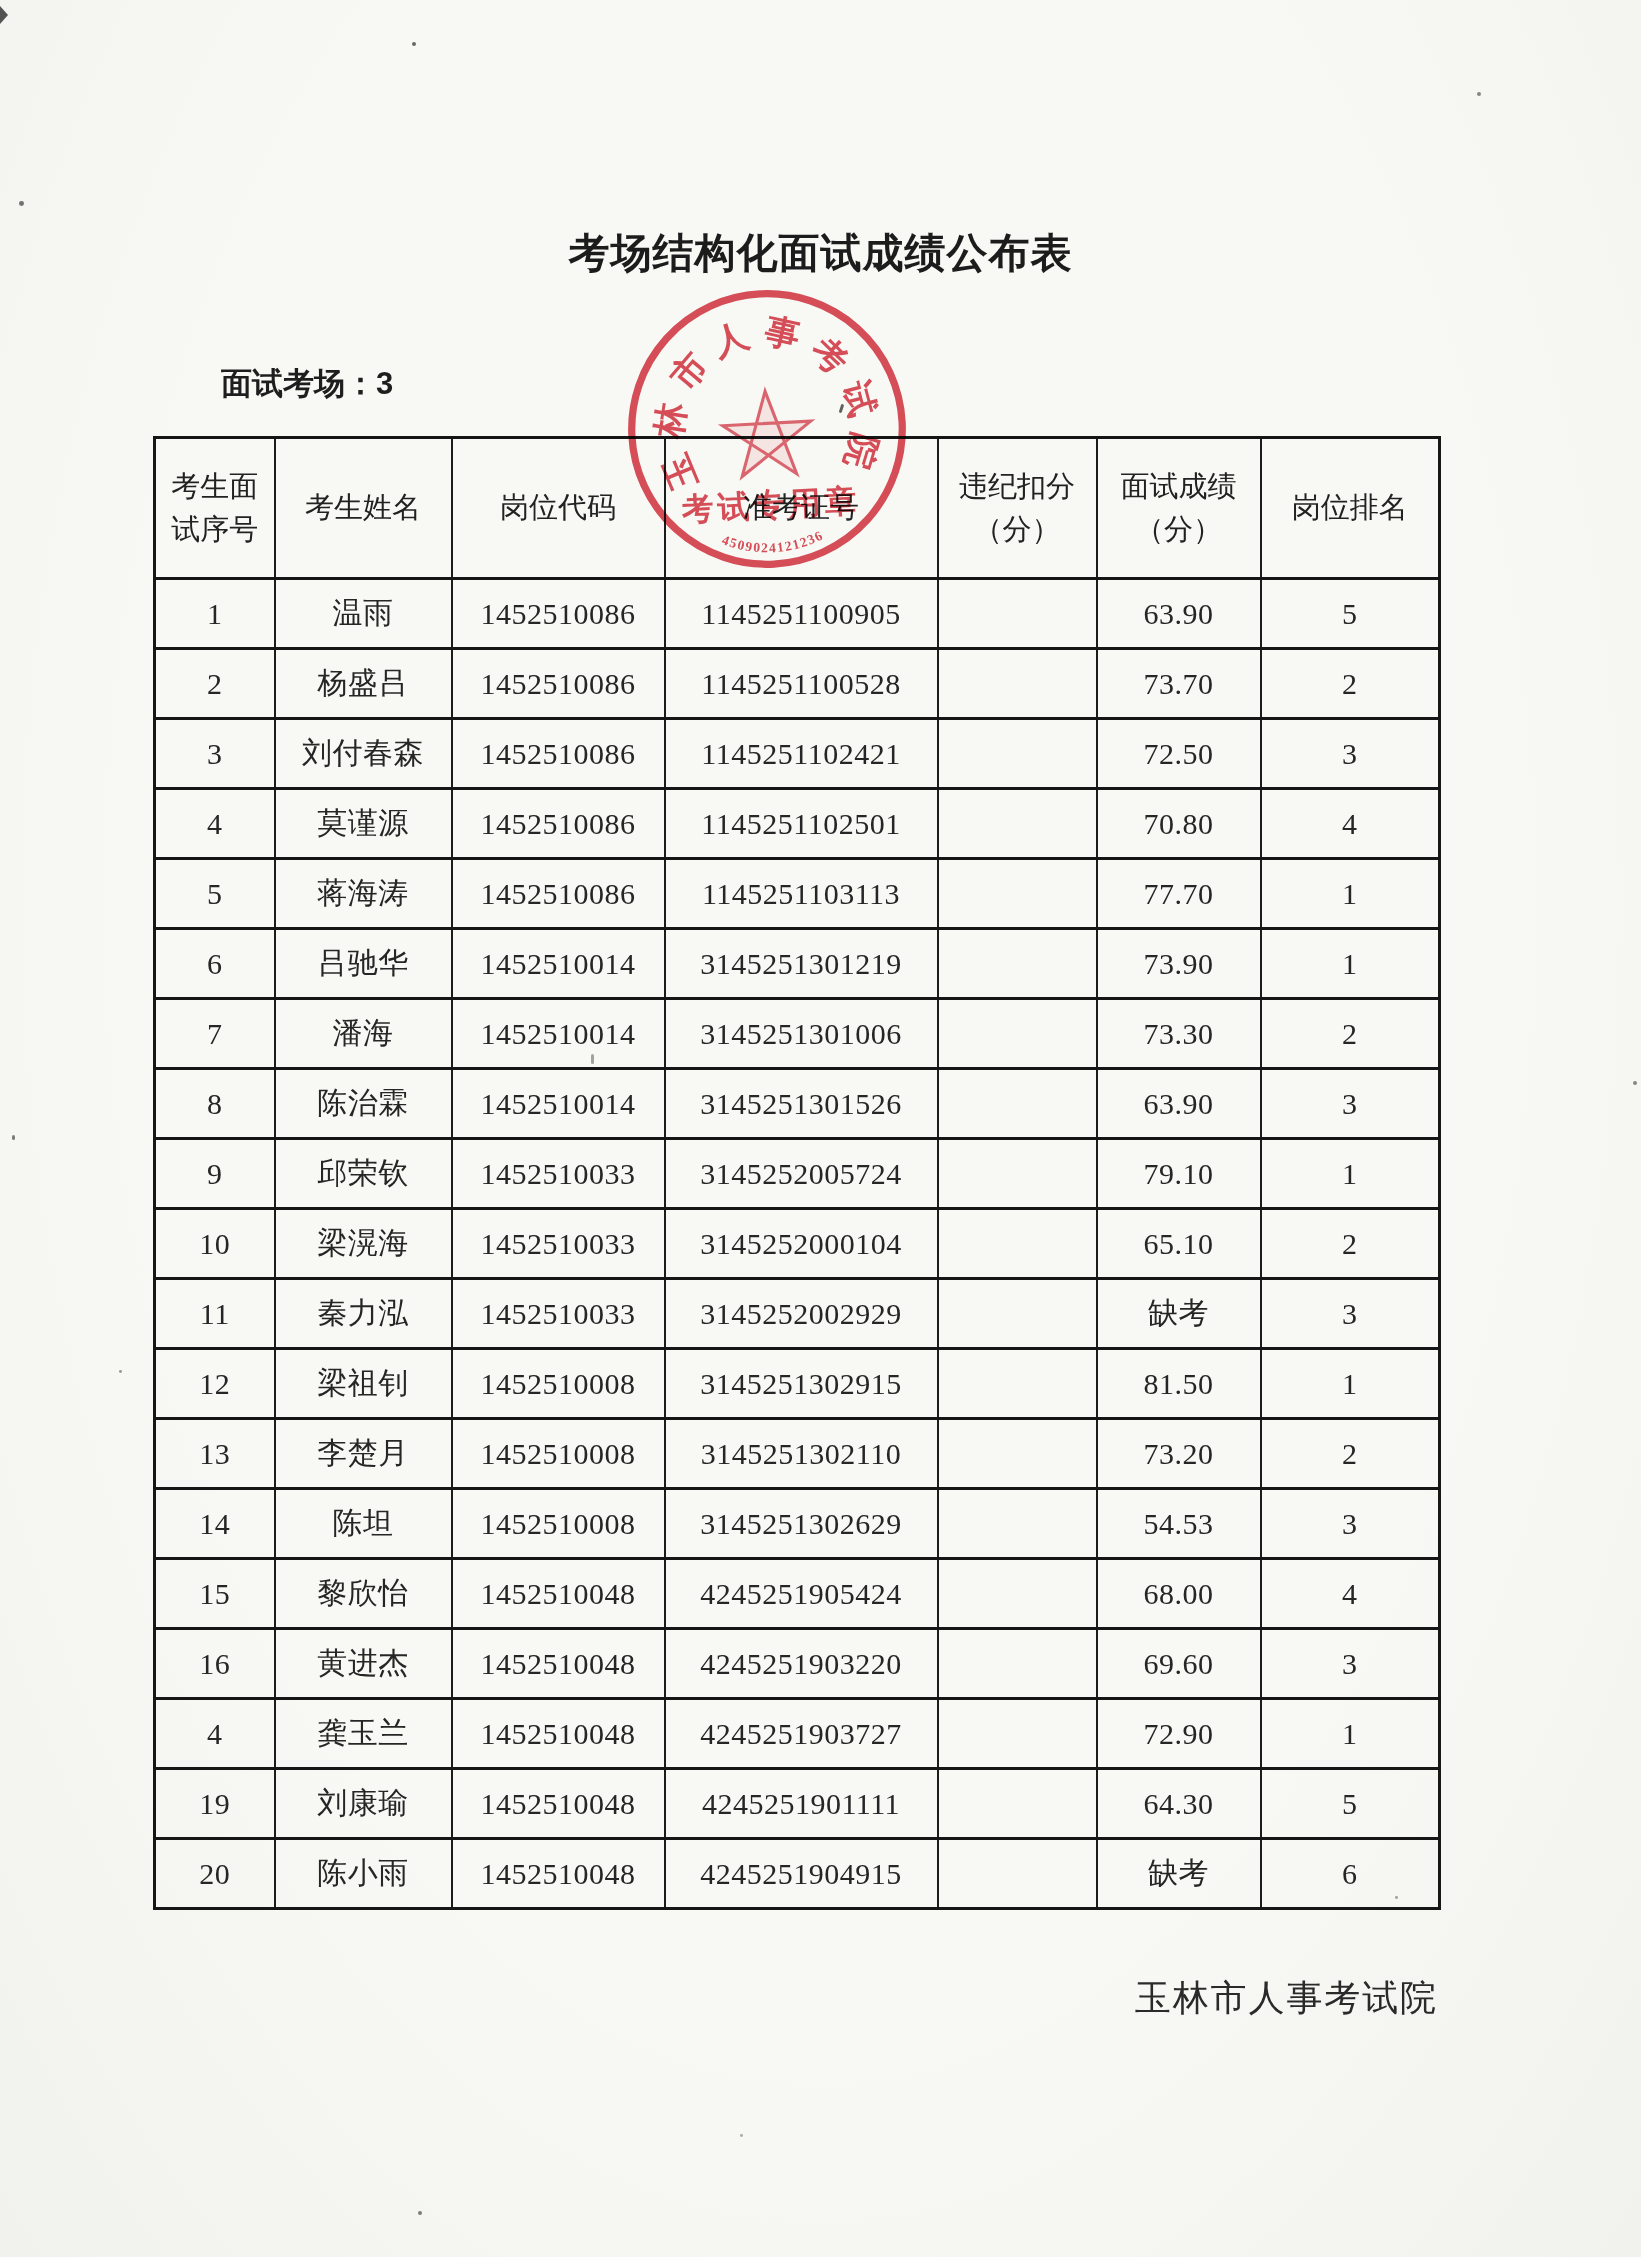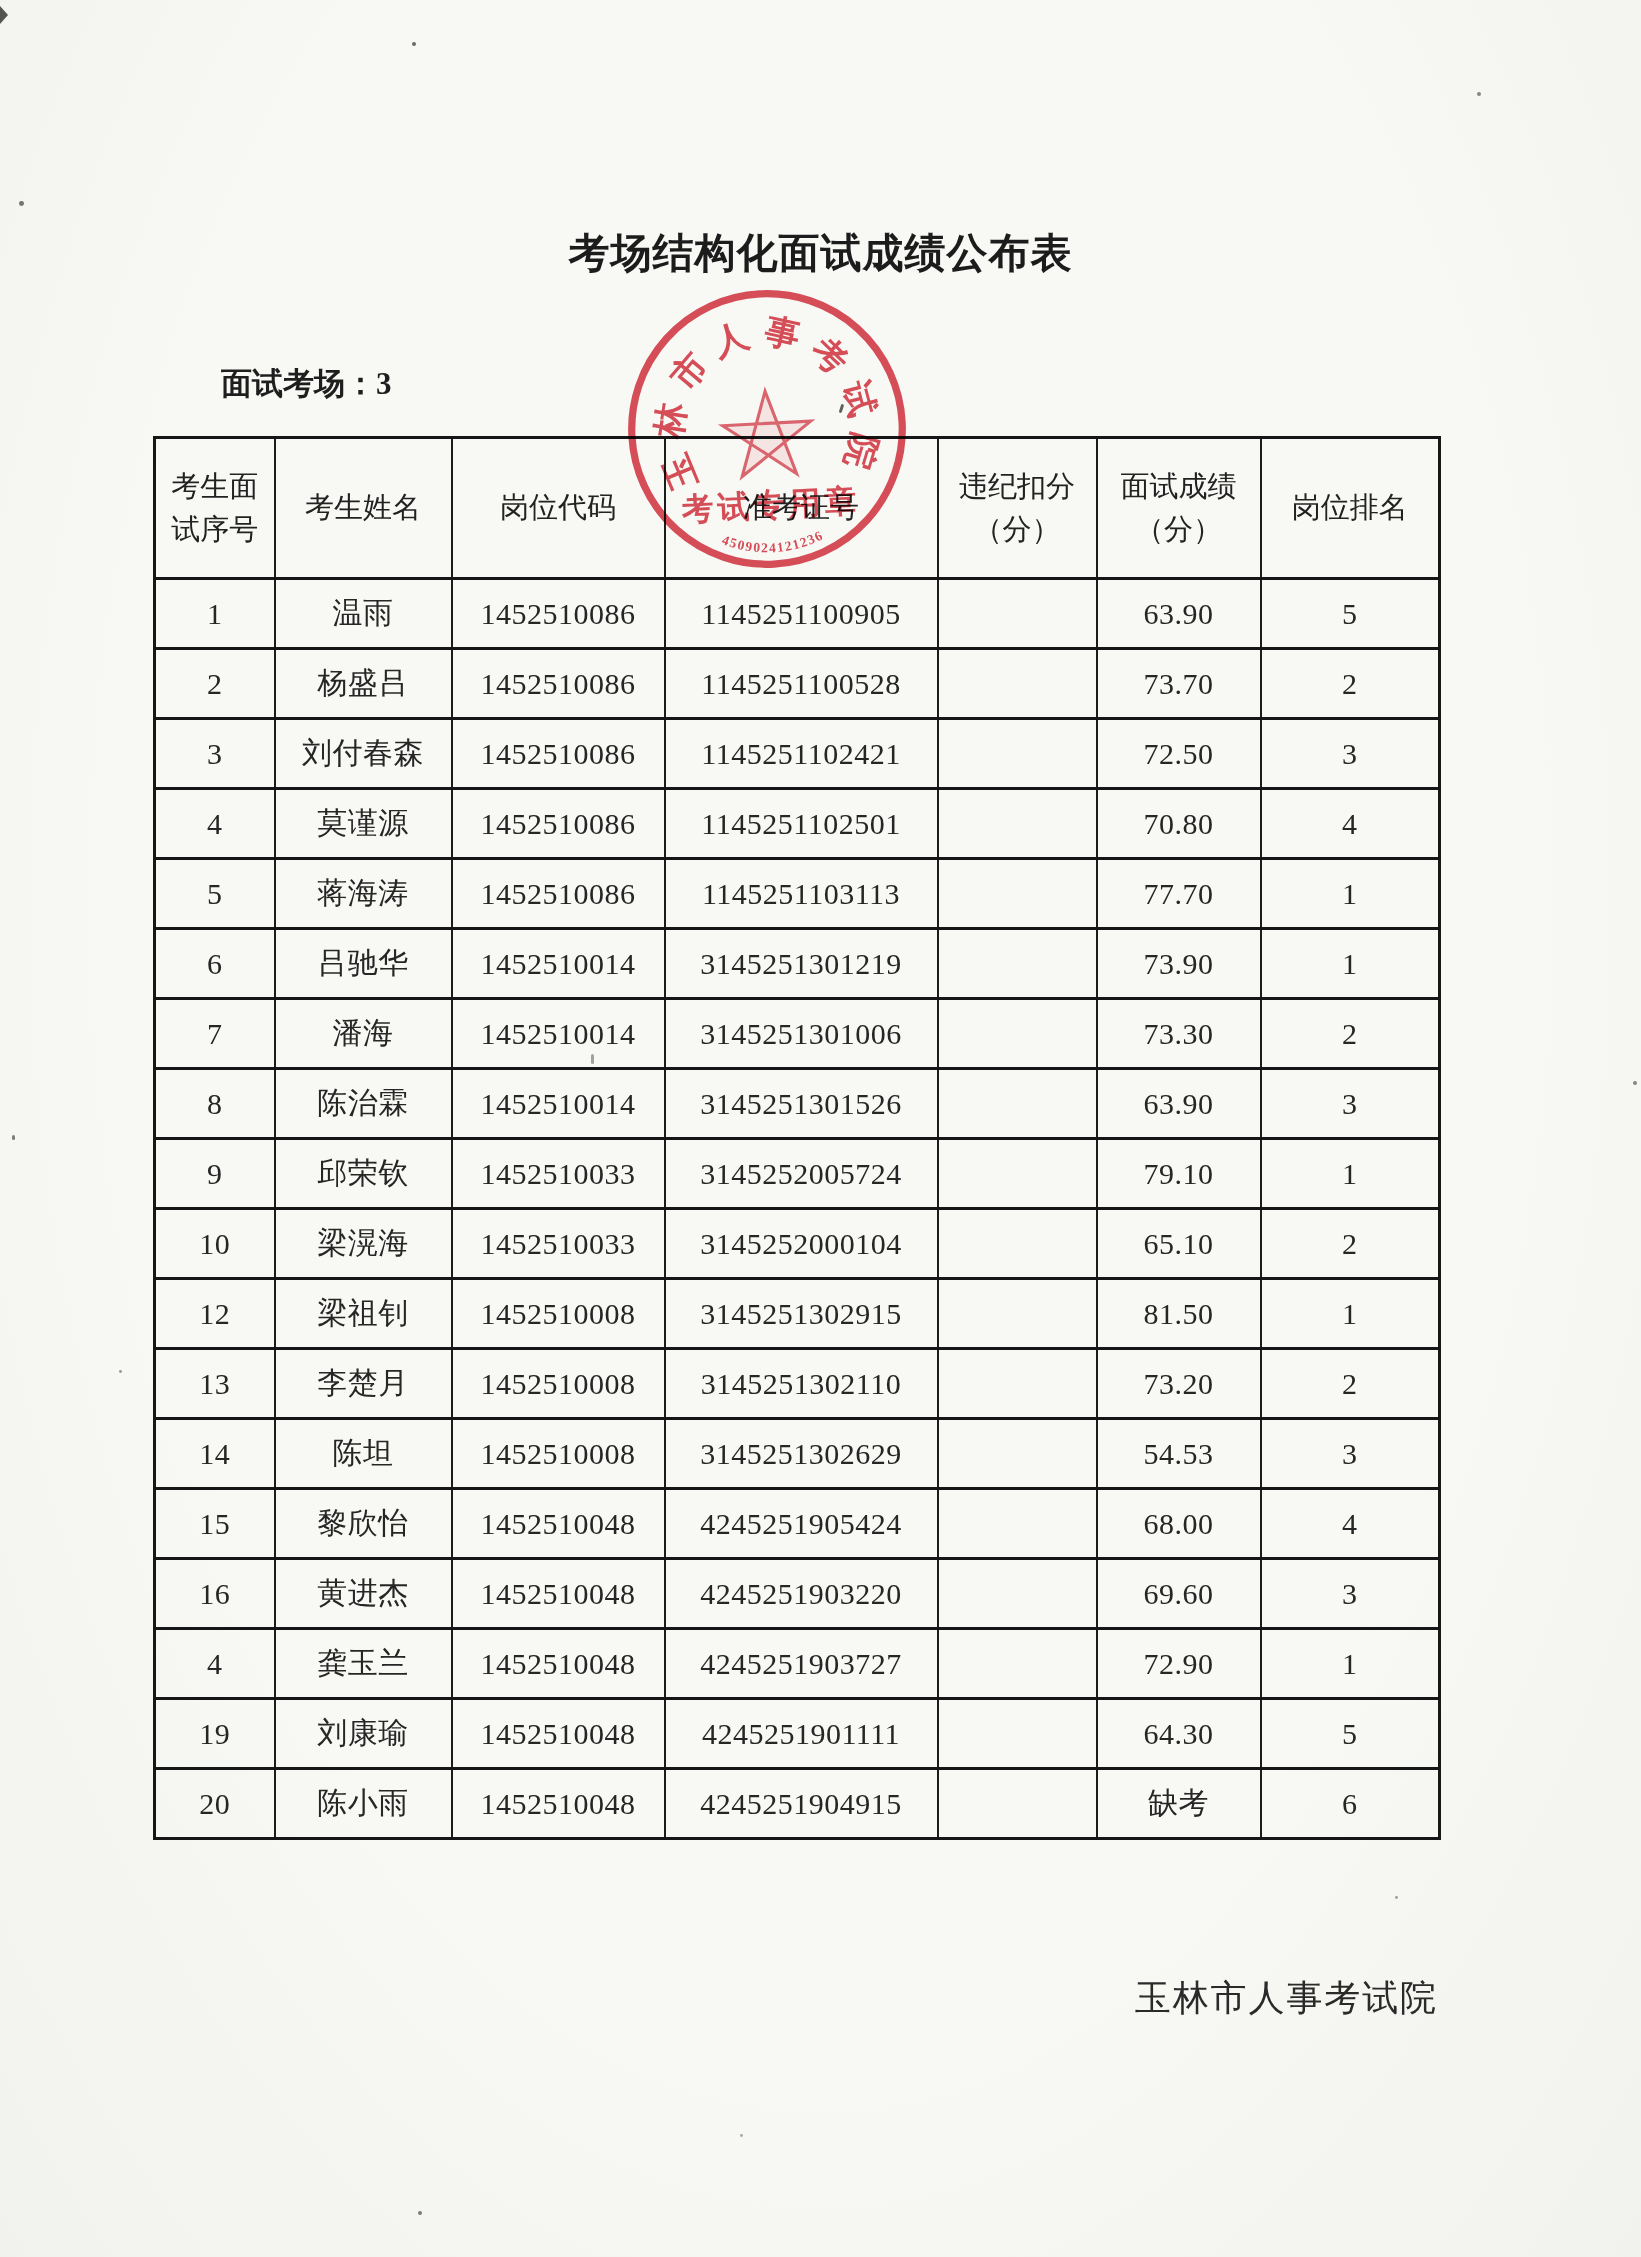--- a/index.html
+++ b/index.html
@@ -12,21 +12,21 @@
     color:#232323;
   }
   .title {
     position:absolute; top:226px; left:0; width:100%;
     text-align:center; margin:0;
     font-family:"Liberation Sans","DejaVu Sans",sans-serif;
     font-weight:700; font-size:41px; letter-spacing:1px; color:#1c1c1c;
   }
   .meta {
     position:absolute; top:363px;
-    font-family:Liberation Serif, serif;
+    font-family:Liberation Sans, sans-serif;
     font-weight:700; font-size:31px; color:#1e1e1e; white-space:nowrap;
   }
   .meta-room { left:221px; }
   .meta-date { left:1016px; }
   table.score-table {
     position:absolute; left:153px; top:416px; width:1285px;
     border-collapse:collapse; table-layout:fixed;
     border:3.9px solid #171717;
     margin-top:20px;
   }
@@ -180,20 +180,29 @@
         <tr>
           <td>10</td>
           <td>梁滉海</td>
           <td>1452510033</td>
           <td>3145252000104</td>
           <td></td>
           <td>65.10</td>
           <td>2</td>
         </tr>
         <tr>
+          <td>11</td>
+          <td>秦力泓</td>
+          <td>1452510033</td>
+          <td>3145252002929</td>
+          <td></td>
+          <td>缺考</td>
+          <td>3</td>
+        </tr>
+        <tr>
           <td>12</td>
           <td>梁祖钊</td>
           <td>1452510008</td>
           <td>3145251302915</td>
           <td></td>
           <td>81.50</td>
           <td>1</td>
         </tr>
         <tr>
           <td>13</td>

